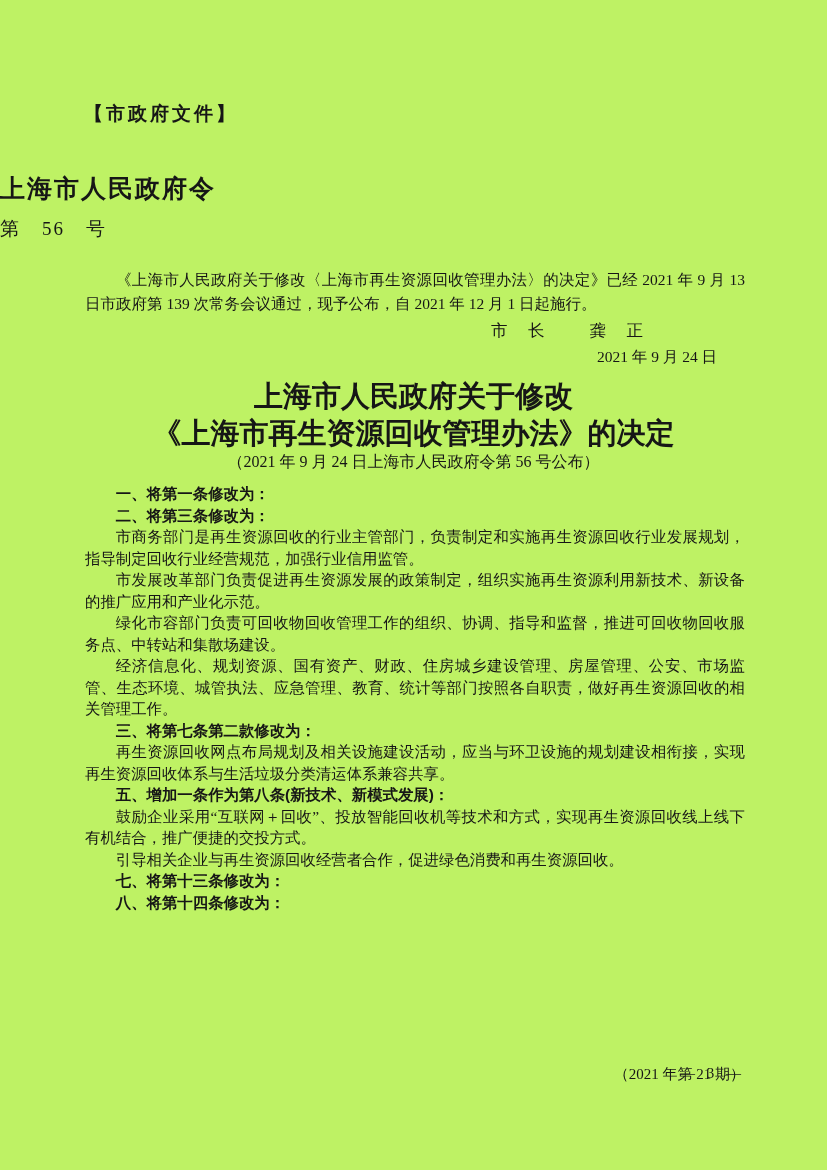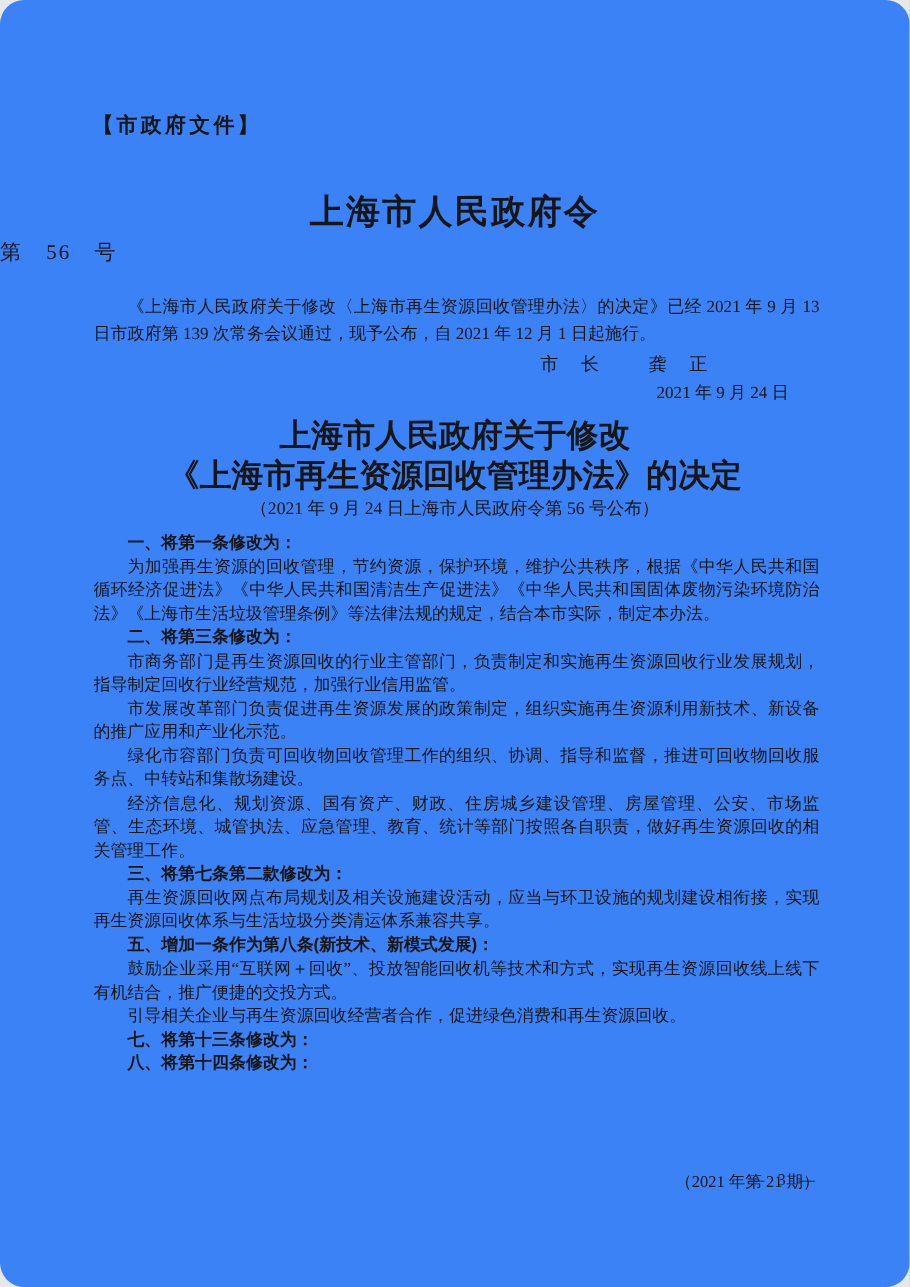--- a/index.html
+++ b/index.html
@@ -1,42 +1,41 @@
 <!DOCTYPE html>
 <html lang="zh"><head>
 <meta charset="utf-8">
 <style>
   html, body { margin: 0; padding: 0; background: #e8e8e8; }
   .page {
     position: relative;
     width: 827px;
     height: 1170px;
     margin: 0 auto;
-    background: #3b82f6;
+    background: #bef264;
     color: #161616;
     font-family: "Liberation Serif", serif;
     overflow: hidden;
-    border-radius: 22px;
   }
   .section-tag {
     position: absolute;
     top: 101px;
     left: 84px;
     font-family: "Liberation Sans", sans-serif;
     font-weight: bold;
     font-size: 19px;
     letter-spacing: 3px;
   }
   .order-title {
     position: absolute;
     top: 172px;
     left: 0;
     width: 100%;
-    text-align: center;
-    font-size: 31px;
+    text-align: left;
+    font-size: 25px;
     font-weight: bold;
     letter-spacing: 2px;
   }
   .order-number {
     position: absolute;
     top: 216px;
     left: 0;
     width: 100%;
     text-align: left;
     font-size: 19px;
@@ -131,21 +130,20 @@
   <div class="signature-date">2021 年 9 月 24 日</div>
 
   <div class="decision-title">
     <span>上海市人民政府关于修改</span><br>
     <span>《上海市再生资源回收管理办法》的决定</span>
   </div>
   <div class="pub-note">（2021 年 9 月 24 日上海市人民政府令第 56 号公布）</div>
 
   <div class="body-text">
     <p class="para hei">一、将第一条修改为：</p>
-    <p class="para">为加强再生资源的回收管理，节约资源，保护环境，维护公共秩序，根据《中华人民共和国循环经济促进法》《中华人民共和国清洁生产促进法》《中华人民共和国固体废物污染环境防治法》《上海市生活垃圾管理条例》等法律法规的规定，结合本市实际，制定本办法。</p>
     <p class="para hei">二、将第三条修改为：</p>
     <p class="para">市商务部门是再生资源回收的行业主管部门，负责制定和实施再生资源回收行业发展规划，指导制定回收行业经营规范，加强行业信用监管。</p>
     <p class="para">市发展改革部门负责促进再生资源发展的政策制定，组织实施再生资源利用新技术、新设备的推广应用和产业化示范。</p>
     <p class="para">绿化市容部门负责可回收物回收管理工作的组织、协调、指导和监督，推进可回收物回收服务点、中转站和集散场建设。</p>
     <p class="para">经济信息化、规划资源、国有资产、财政、住房城乡建设管理、房屋管理、公安、市场监管、生态环境、城管执法、应急管理、教育、统计等部门按照各自职责，做好再生资源回收的相关管理工作。</p>
     <p class="para hei">三、将第七条第二款修改为：</p>
     <p class="para">再生资源回收网点布局规划及相关设施建设活动，应当与环卫设施的规划建设相衔接，实现再生资源回收体系与生活垃圾分类清运体系兼容共享。</p>
     <p class="para hei">五、增加一条作为第八条(新技术、新模式发展)：</p>
     <p class="para">鼓励企业采用“互联网＋回收”、投放智能回收机等技术和方式，实现再生资源回收线上线下有机结合，推广便捷的交投方式。</p>
     <p class="para">引导相关企业与再生资源回收经营者合作，促进绿色消费和再生资源回收。</p>

